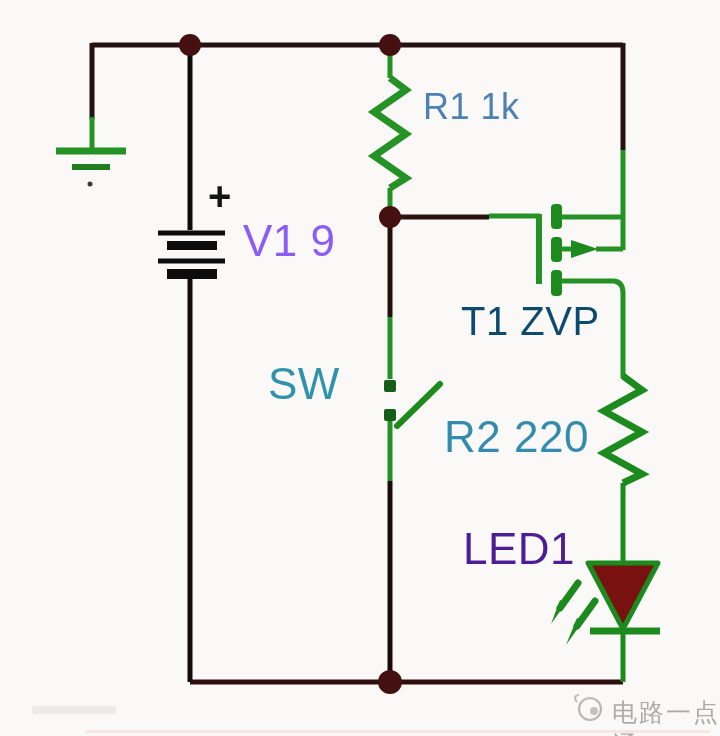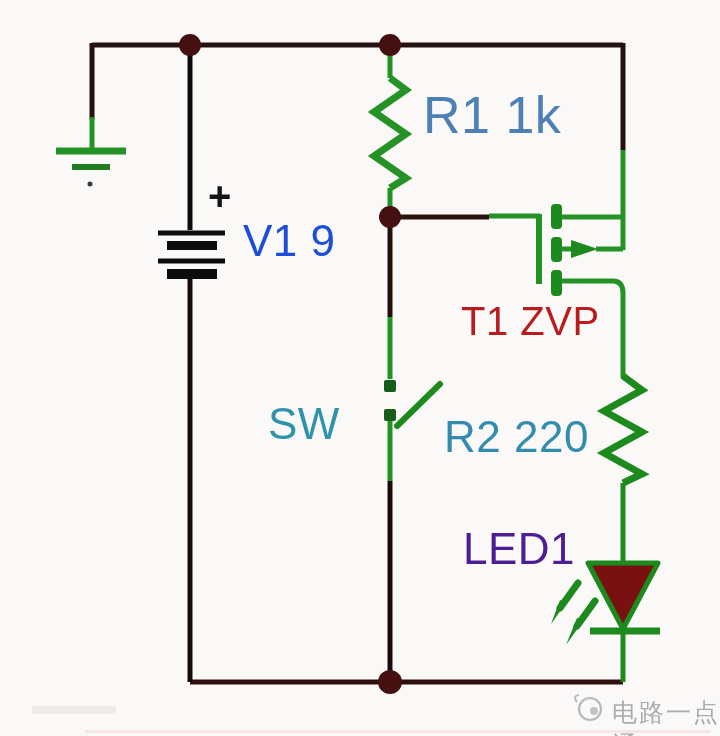--- a/index.html
+++ b/index.html
@@ -6,24 +6,24 @@
   .stage{
     position:relative;width:720px;height:736px;overflow:hidden;
     background:#faf9f8;
     font-family:"Liberation Sans", sans-serif;
   }
   svg.circuit{position:absolute;left:0;top:0;}
   .label{
     position:absolute;line-height:1;white-space:pre;
     letter-spacing:0.5px;
   }
-  .lbl-r1  {left:423px;top:89px; font-size:52px;color:#4d80b4;}
-  .lbl-v1  {left:243px;top:219px;font-size:44px;color:#1d4ed8;}
-  .lbl-t1  {left:461px;top:301px;font-size:40px;color:#b91c1c;}
-  .lbl-sw  {left:268px;top:362px;font-size:44px;color:#2f93ab;margin-top:40px;}
+  .lbl-r1  {left:423px;top:89px; font-size:36px;color:#4d80b4;}
+  .lbl-v1  {left:243px;top:219px;font-size:44px;color:#8b5cf6;}
+  .lbl-t1  {left:461px;top:301px;font-size:40px;color:#0c4a6e;}
+  .lbl-sw  {left:268px;top:362px;font-size:44px;color:#2f93ab;}
   .lbl-r2  {left:444px;top:415px;font-size:44px;color:#338bad;}
   .lbl-led1{left:463px;top:527px;font-size:44px;color:#4c1d95;}
   .lbl-plus{left:208px;top:176px;font-size:40px;color:#151515;font-weight:700;letter-spacing:0;}
   .watermark{
     position:absolute;left:612px;top:696px;font-size:25px;color:#ababab;
     letter-spacing:2px;
   }
   .ghost-line{position:absolute;left:85px;top:730px;width:625px;height:3px;background:#f6e7e4;}
   .ghost-blob{position:absolute;left:32px;top:706px;width:84px;height:8px;background:#edebe9;border-radius:3px;}
 </style>

